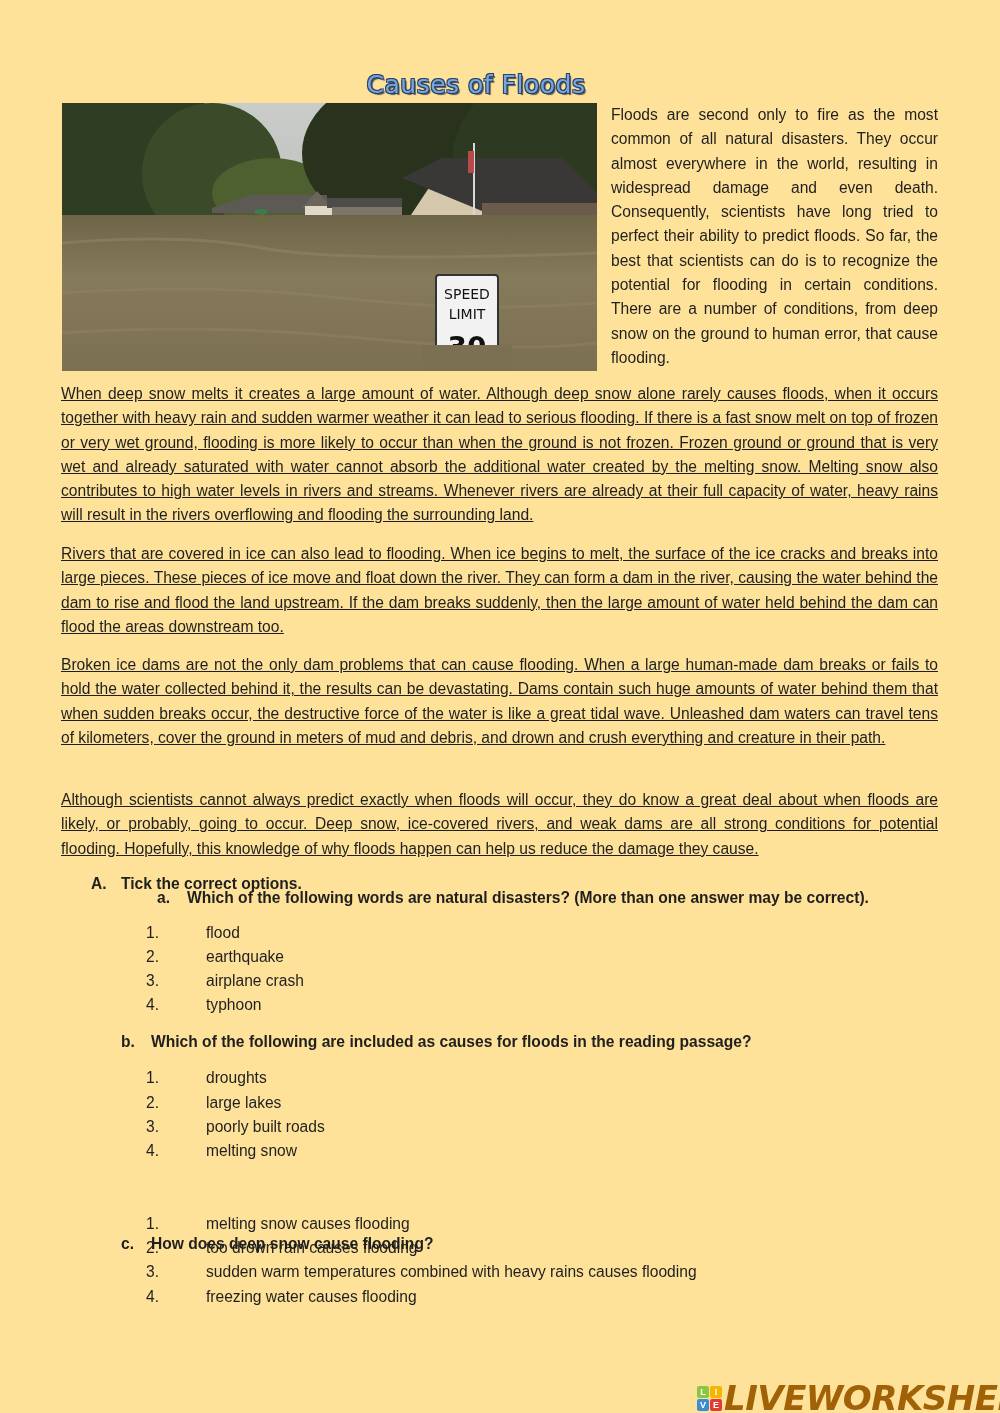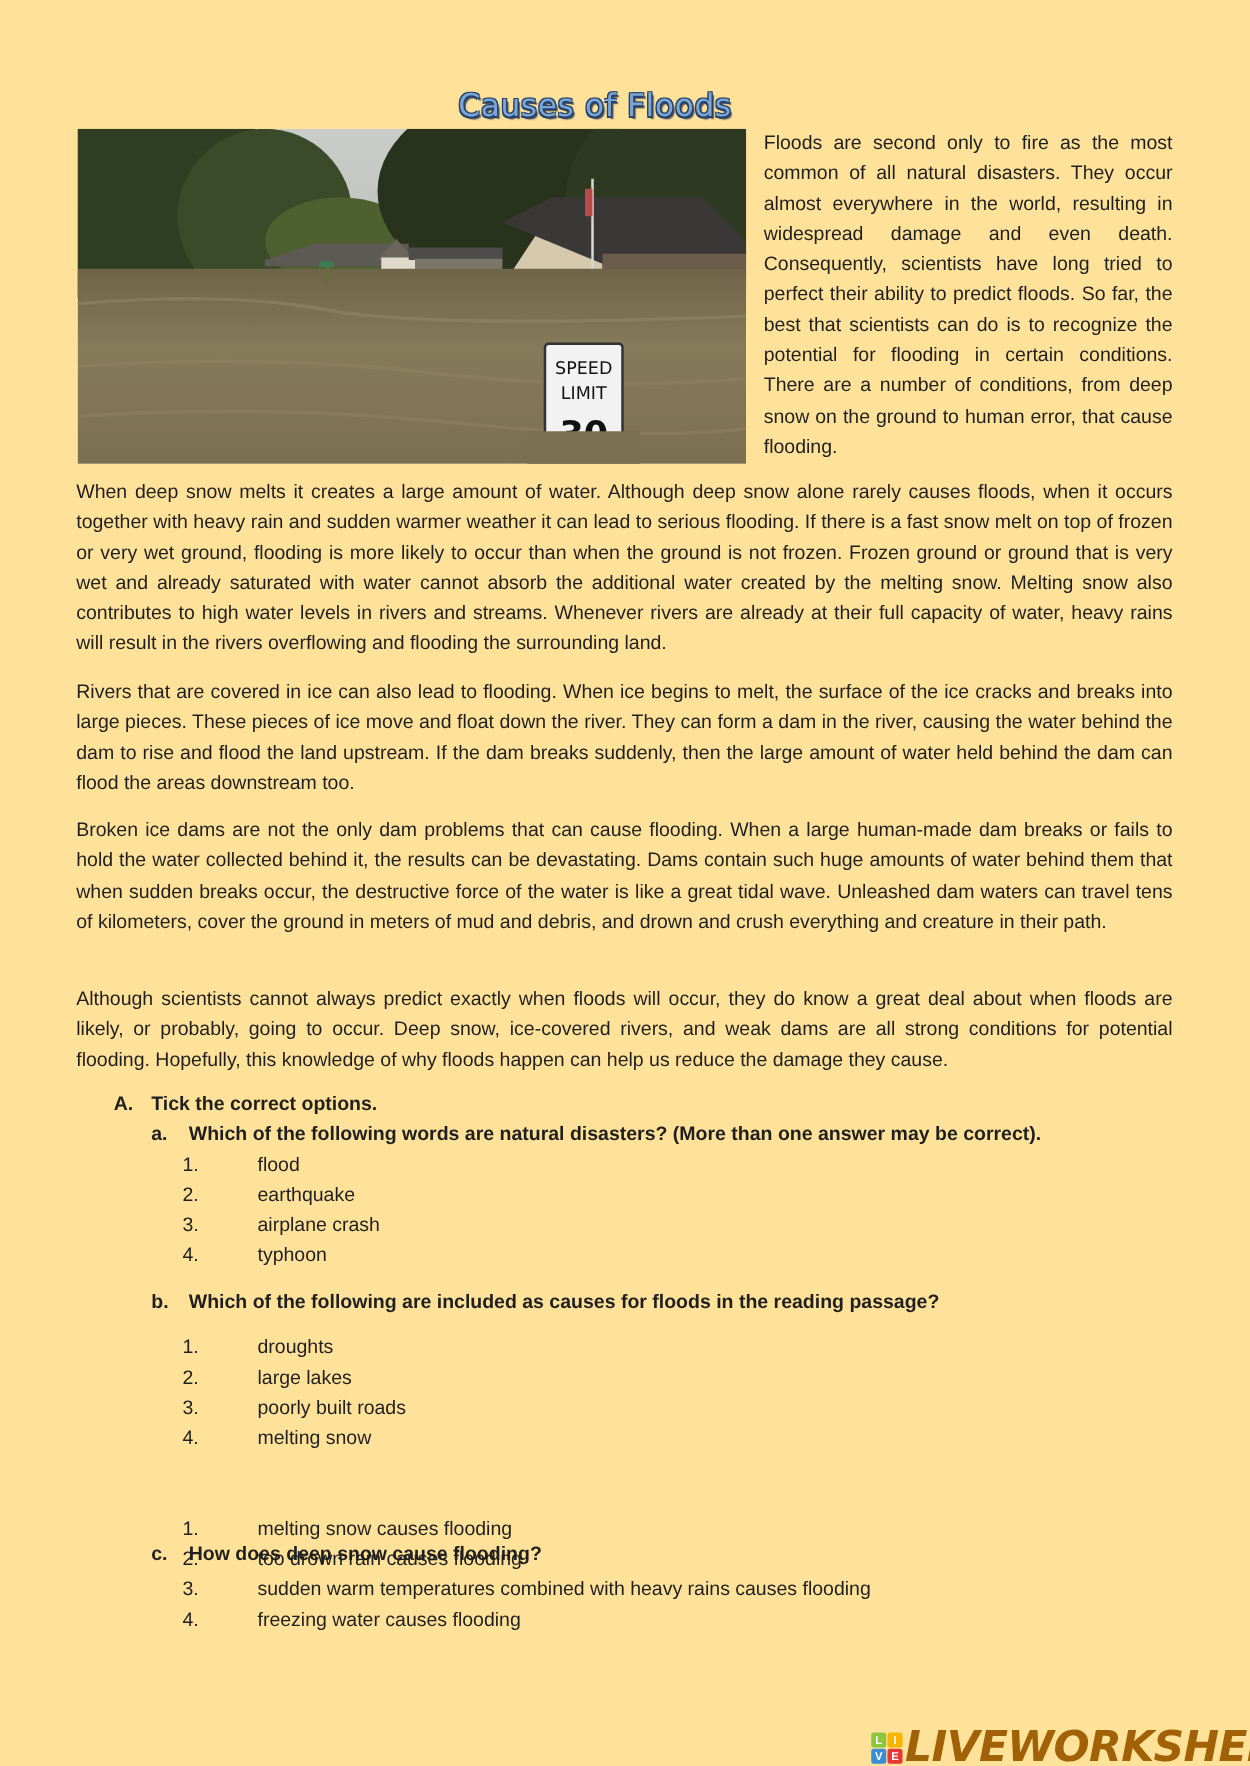--- a/index.html
+++ b/index.html
@@ -17,21 +17,21 @@
   }
   .photo {
     position:absolute; left:62px; top:103px; width:535px; height:320px; overflow:hidden;
   }
   .intro {
     position:absolute; left:611px; top:103px; width:327px;
     font-size:15.6px; line-height:24.3px; text-align:justify;
   }
   .para {
     position:absolute; left:61px; width:877px;
-    font-size:15.6px; line-height:24.3px; text-align:justify;
+    font-size:15.6px; line-height:24.3px; text-align:justify;text-decoration:underline;
   }
   .qa { position:absolute; left:0; top:875px; width:1000px; font-size:15.6px; }
   .sec { position:absolute; left:91px; font-weight:bold; }
   .sec .lbl { display:inline-block; width:30px; }
   .q { position:absolute; left:121px; font-weight:bold; }
   .q .lbl { display:inline-block; width:30px; }
   .opt { position:absolute; left:121px;margin-left:25px; }
   .opt .num { display:inline-block; width:60px; }
   .logo {
     position:absolute; left:697px; top:1378px; display:flex; align-items:center;
@@ -93,21 +93,21 @@
 <div class="para" style="top:382px;">When deep snow melts it creates a large amount of water. Although deep snow alone rarely causes floods, when it occurs together with heavy rain and sudden warmer weather it can lead to serious flooding. If there is a fast snow melt on top of frozen or very wet ground, flooding is more likely to occur than when the ground is not frozen. Frozen ground or ground that is very wet and already saturated with water cannot absorb the additional water created by the melting snow. Melting snow also contributes to high water levels in rivers and streams. Whenever rivers are already at their full capacity of water, heavy rains will result in the rivers overflowing and flooding the surrounding land.</div>
 <div class="para" style="top:542px;">Rivers that are covered in ice can also lead to flooding. When ice begins to melt, the surface of the ice cracks and breaks into large pieces. These pieces of ice move and float down the river. They can form a dam in the river, causing the water behind the dam to rise and flood the land upstream. If the dam breaks suddenly, then the large amount of water held behind the dam can flood the areas downstream too.</div>
 <div class="para" style="top:653px;">Broken ice dams are not the only dam problems that can cause flooding. When a large human-made dam breaks or fails to hold the water collected behind it, the results can be devastating. Dams contain such huge amounts of water behind them that when sudden breaks occur, the destructive force of the water is like a great tidal wave. Unleashed dam waters can travel tens of kilometers, cover the ground in meters of mud and debris, and drown and crush everything and creature in their path.</div>
 <div class="para" style="top:788px;">Although scientists cannot always predict exactly when floods will occur, they do know a great deal about when floods are likely, or probably, going to occur. Deep snow, ice-covered rivers, and weak dams are all strong conditions for potential flooding. Hopefully, this knowledge of why floods happen can help us reduce the damage they cause.</div>
 
 <div class="qa">
   <div class="sec" style="top:0px;">
     <span class="lbl">A.</span><span>Tick the correct options.</span>
   </div>
 
-  <div class="q" style="top:24px;">
+  <div class="q" style="top:14px;margin-left:36px;">
     <span class="lbl">a.</span><span>Which of the following words are natural disasters? (More than one answer may be correct).</span>
   </div>
   <div class="opt" style="top:49px;"><span class="num">1.</span><span>flood</span></div>
   <div class="opt" style="top:73px;"><span class="num">2.</span><span>earthquake</span></div>
   <div class="opt" style="top:97px;"><span class="num">3.</span><span>airplane crash</span></div>
   <div class="opt" style="top:121px;"><span class="num">4.</span><span>typhoon</span></div>
 
   <div class="q" style="top:158px;">
     <span class="lbl">b.</span><span>Which of the following are included as causes for floods in the reading passage?</span>
   </div>

